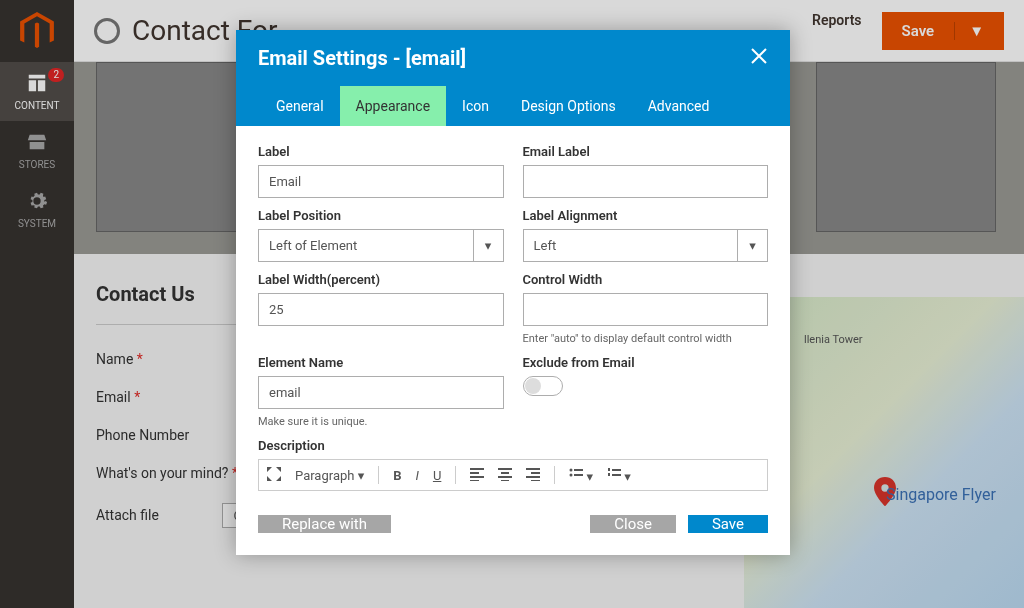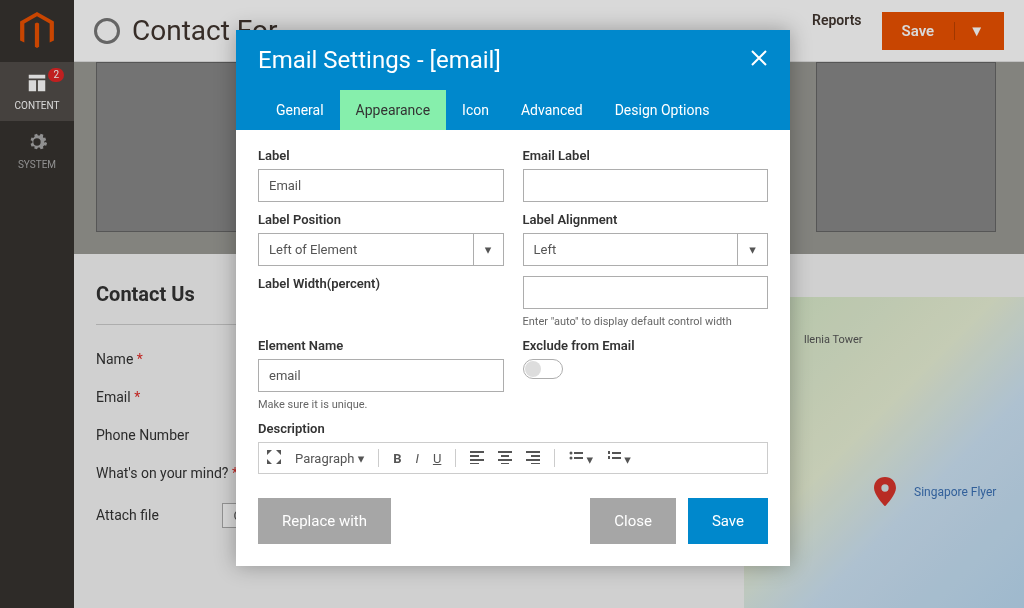--- a/index.html
+++ b/index.html
@@ -31,66 +31,72 @@
 .phone-box{width:180px;height:170px;background:#888;border:1px solid #666}
 .form-col{position:absolute;left:22px;top:220px;width:300px}
 .form-col h2{font-size:20px;color:#333;font-weight:700;margin-bottom:18px}
 .form-col hr{border:none;border-top:1px solid #ccc;margin-bottom:26px}
 .form-row{margin-bottom:22px;font-size:14px;color:#333}
 .req{color:#e02b27}
 .choose-file{display:inline-block;border:1px solid #adadad;background:#fff;padding:4px 10px;font-size:13px;color:#555;margin-left:60px}
 .map{position:absolute;right:0;top:235px;width:280px;height:350px;background:linear-gradient(135deg,#d5e8c8 0%, #e8f0d5 40%, #cde3f5 60%, #b8d8f0 100%)}
 .map-pin{position:absolute;top:180px;left:130px;width:22px;height:30px}
 .map-pin svg{fill:#d9342b}
-.map-label{position:absolute;top:188px;left:170px;font-size:12px;color:#3b71b5}
+.map-label{position:absolute;top:188px;left:142px;font-size:16px;color:#3b71b5}
 .map-tower{position:absolute;top:36px;left:60px;font-size:11px;color:#555}
 
 
 .modal{position:absolute;left:236px;top:30px;width:554px;background:#fff;z-index:20;box-shadow:0 0 20px rgba(0,0,0,.3)}
 .modal-hdr{background:#0088cc;color:#fff;padding:16px 22px;display:flex;align-items:center}
-.modal-hdr h3{font-size:24px;font-weight:400}
+.modal-hdr h3{font-size:20px;font-weight:700}
 .close-x{margin-left:auto;cursor:pointer}
 .close-x svg{width:18px;height:18px;stroke:#fff;stroke-width:2;fill:none}
 .tabs{background:#0088cc;display:flex;padding:0 24px}
 .tab{padding:12px 16px;color:#fff;font-size:14px;cursor:pointer}
 .tab.active{background:#86efac;color:#333}
 .modal-body{padding:18px 22px 8px;display:grid;grid-template-columns:1fr 1fr;gap:10px 19px}
 .fld{display:flex;flex-direction:column}
 .fld label{font-size:13px;font-weight:600;color:#333;margin-bottom:6px}
 .fld input,.fld .select{border:1px solid #adadad;padding:8px 10px;font-size:13px;color:#555;background:#fff}
 .fld .select{display:flex;align-items:flex-end;position:relative}
 .fld .select .chev{position:absolute;right:0;top:0;bottom:0;width:30px;border-left:1px solid #adadad;display:flex;align-items:center;justify-content:center}
 .fld .hint{font-size:11px;color:#666;margin-top:6px}
 .toggle{width:40px;height:20px;border:1px solid #adadad;border-radius:10px;position:relative;background:#fff}
 .toggle::after{content:"";position:absolute;left:1px;top:1px;width:16px;height:16px;background:#ddd;border-radius:50%}
 .full{grid-column:1/-1}
 .editor-bar{border:1px solid #ccc;padding:6px 8px;display:flex;align-items:center;gap:14px;font-size:13px;color:#555}
 .editor-bar .sep{width:1px;height:18px;background:#ccc}
 .editor-bar svg{width:14px;height:14px;fill:#555}
 .modal-ftr{display:flex;padding:16px 22px 22px;gap:12px}
-.btn{border:none;padding:14px 24px;font-size:15px;cursor:pointer}
+.btn{border:none;padding:0 24px;font-size:15px;cursor:pointer}
 .btn-grey{background:#a6a6a6;color:#fff}
 .btn-blue{background:#0088cc;color:#fff}
 .spacer{flex:1}
 </style>
 </head>
 <body>
 
 <div class="left-rail">
   <div class="logo">
     <svg viewBox="0 0 32 36">
         <path fill="#eb5202" d="M16 0L0 9v18l4 2V11l12-7 12 7v18l4-2V9L16 0zm-2 11v22l2 1 2-1V11l-2-1-2 1z"></path>
       </svg>
   </div>
   <div class="rail-item active">
     <svg viewBox="0 0 24 24">
         <path d="M3 3h18v4H3V3zm0 6h8v12H3V9zm10 0h8v12h-8V9z"></path>
       </svg>
     <div>CONTENT</div>
     <span class="badge">2</span>
+  </div>
+  <div class="rail-item">
+    <svg viewBox="0 0 24 24">
+        <path d="M4 4h16l2 6H2l2-6zm0 8h16v8H4v-8z"></path>
+      </svg>
+    <div>STORES</div>
   </div>
   <div class="rail-item">
     <svg viewBox="0 0 24 24">
         <path d="M12 8a4 4 0 100 8 4 4 0 000-8zm9 4l2 1-1 3-2-.5a8 8 0 01-1.5 1.5l.5 2-3 1-1-2h-2l-1 2-3-1 .5-2A8 8 0 018 16.5L6 17l-1-3 2-1v-2l-2-1 1-3 2 .5A8 8 0 019.5 6L9 4l3-1 1 2h2l1-2 3 1-.5 2A8 8 0 0119 7.5l2-.5 1 3-2 1v2z"></path>
       </svg>
     <div>SYSTEM</div>
   </div>
 </div>
 
 <div class="topbar">
@@ -141,22 +147,22 @@
     <span class="close-x">
       <svg viewBox="0 0 18 18">
           <path d="M2 2l14 14M16 2L2 16"></path>
         </svg>
     </span>
   </div>
   <div class="tabs">
     <div class="tab">General</div>
     <div class="tab active">Appearance</div>
     <div class="tab">Icon</div>
+    <div class="tab">Design Options</div>
     <div class="tab">Advanced</div>
-    <div class="tab">Design Options</div>
   </div>
   <div class="modal-body">
     <div class="fld">
       <label>Label</label>
       <input value="Email" style="">
     </div>
     <div class="fld">
       <label>Email Label</label>
       <input value="" style="">
     </div>
@@ -169,22 +175,24 @@
     </div>
     <div class="fld">
       <label>Label Alignment</label>
       <div class="select">
         <span>Left</span>
         <span class="chev">▾</span>
       </div>
     </div>
     <div class="fld">
       <label>Label Width(percent)</label>
-    </div>
-    <div class="fld">
+      <input value="25" style="">
+    </div>
+    <div class="fld">
+      <label>Control Width</label>
       <input value="" style="">
       <span class="hint">Enter "auto" to display default control width</span>
     </div>
     <div class="fld">
       <label>Element Name</label>
       <input value="email" style="">
       <span class="hint">Make sure it is unique.</span>
     </div>
     <div class="fld">
       <label>Exclude from Email</label>

